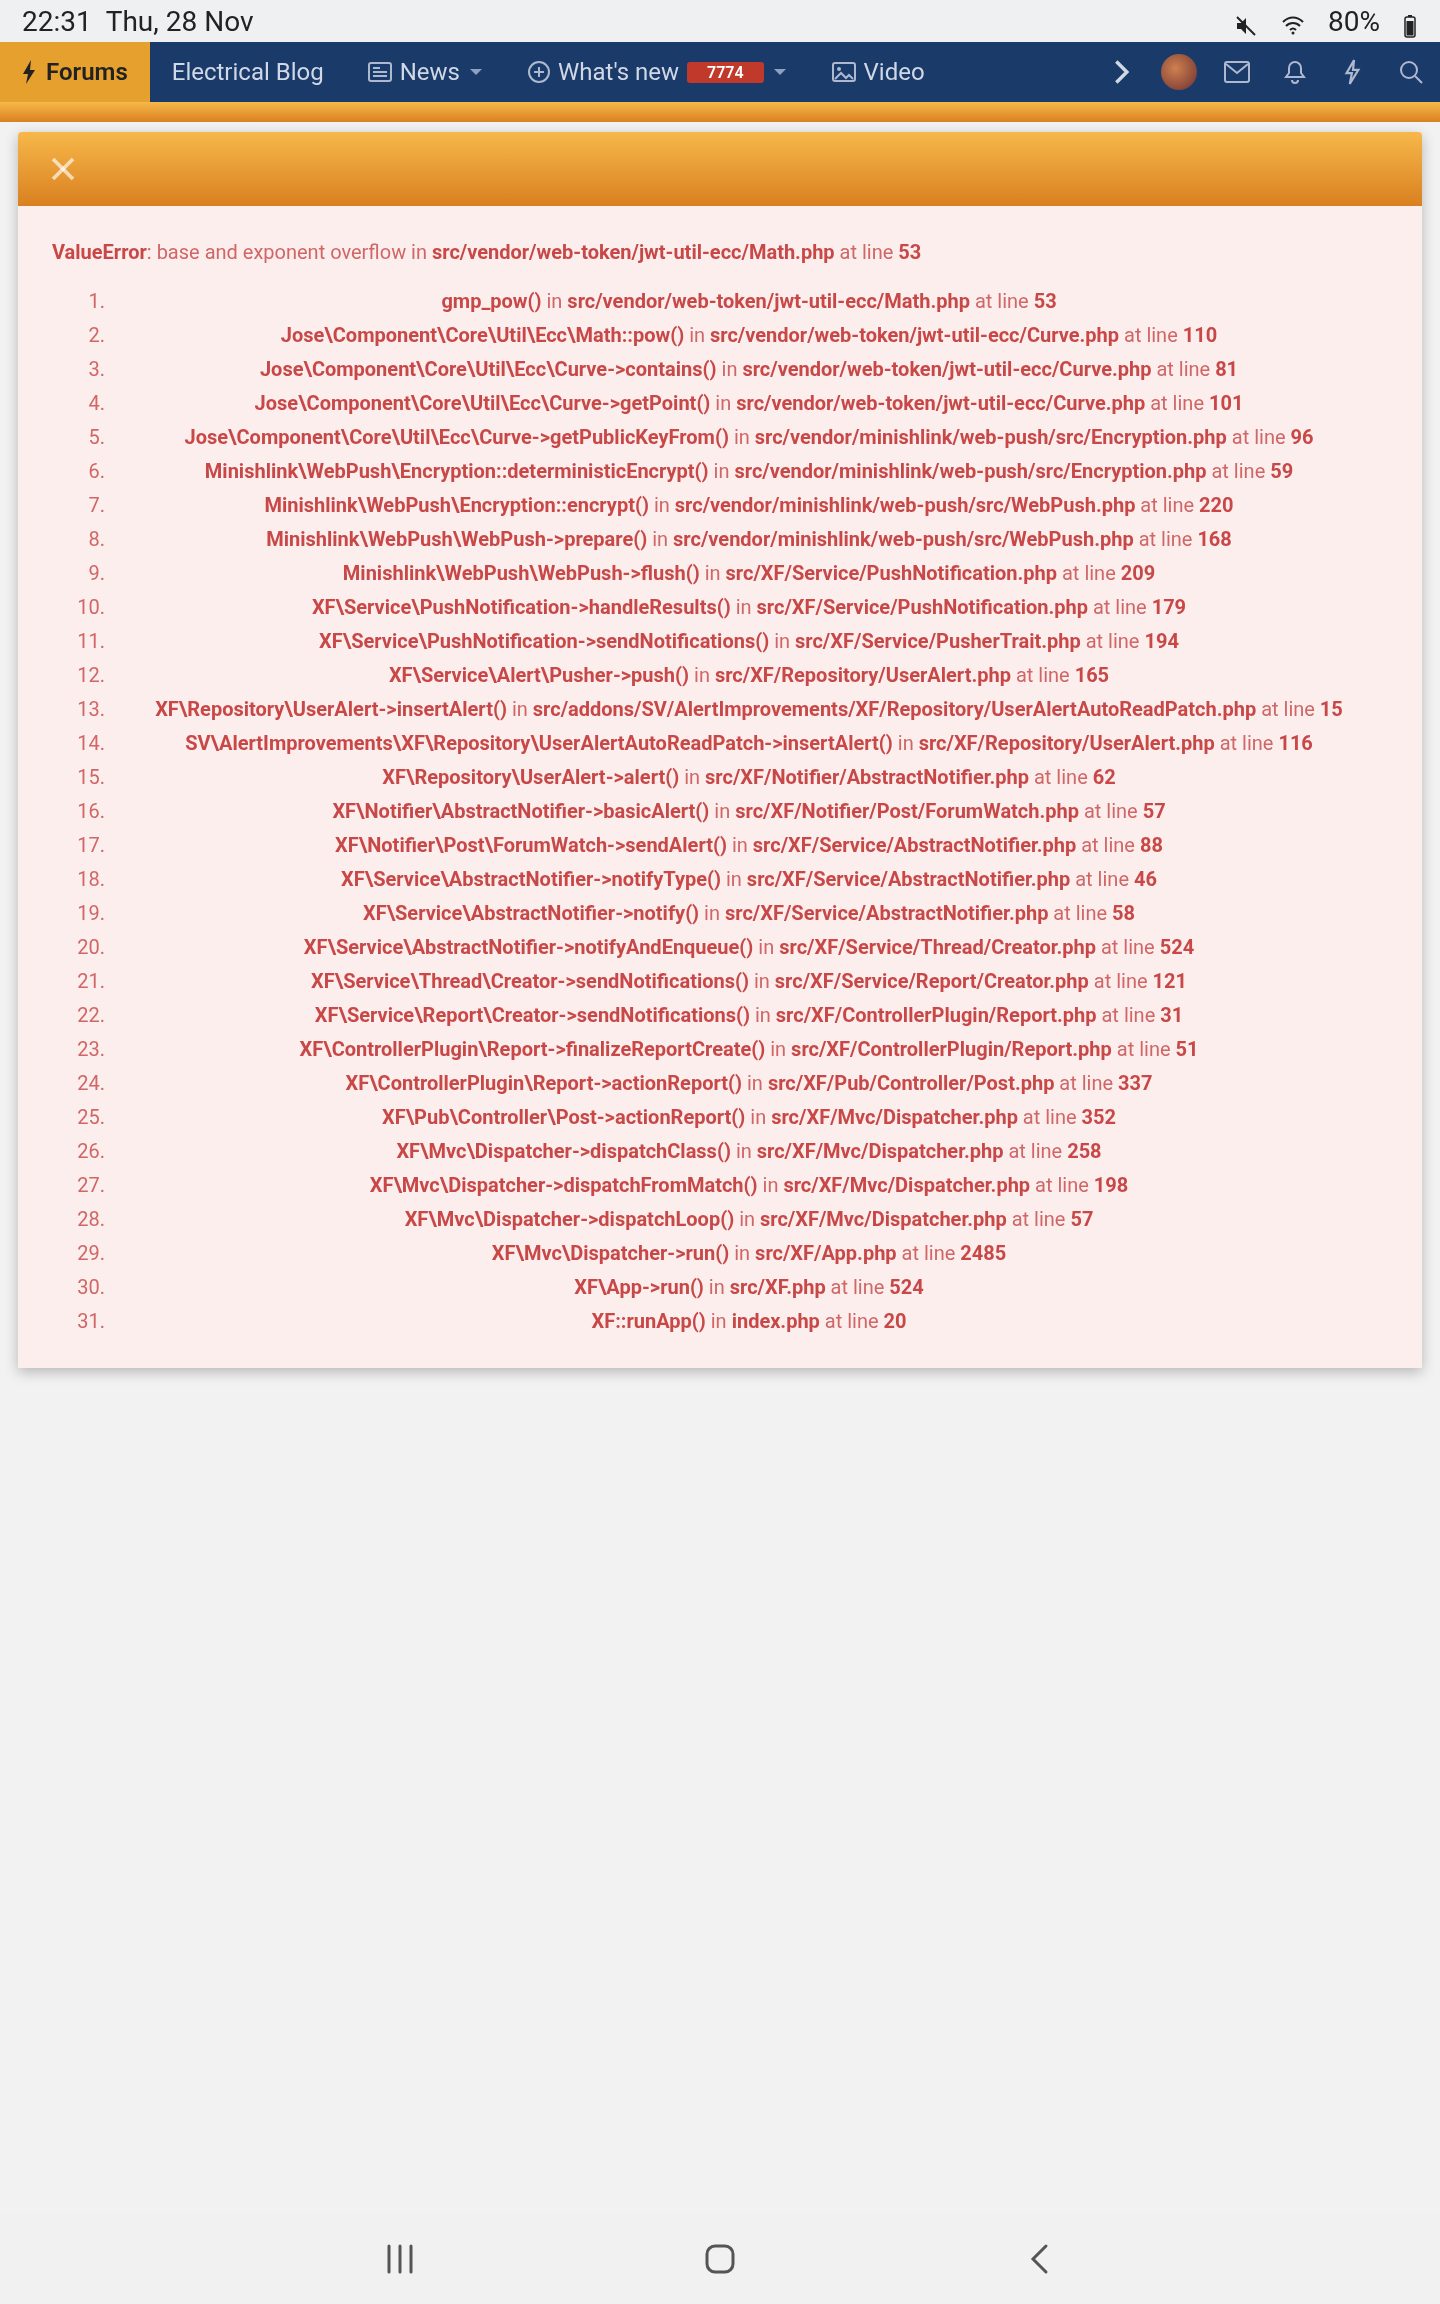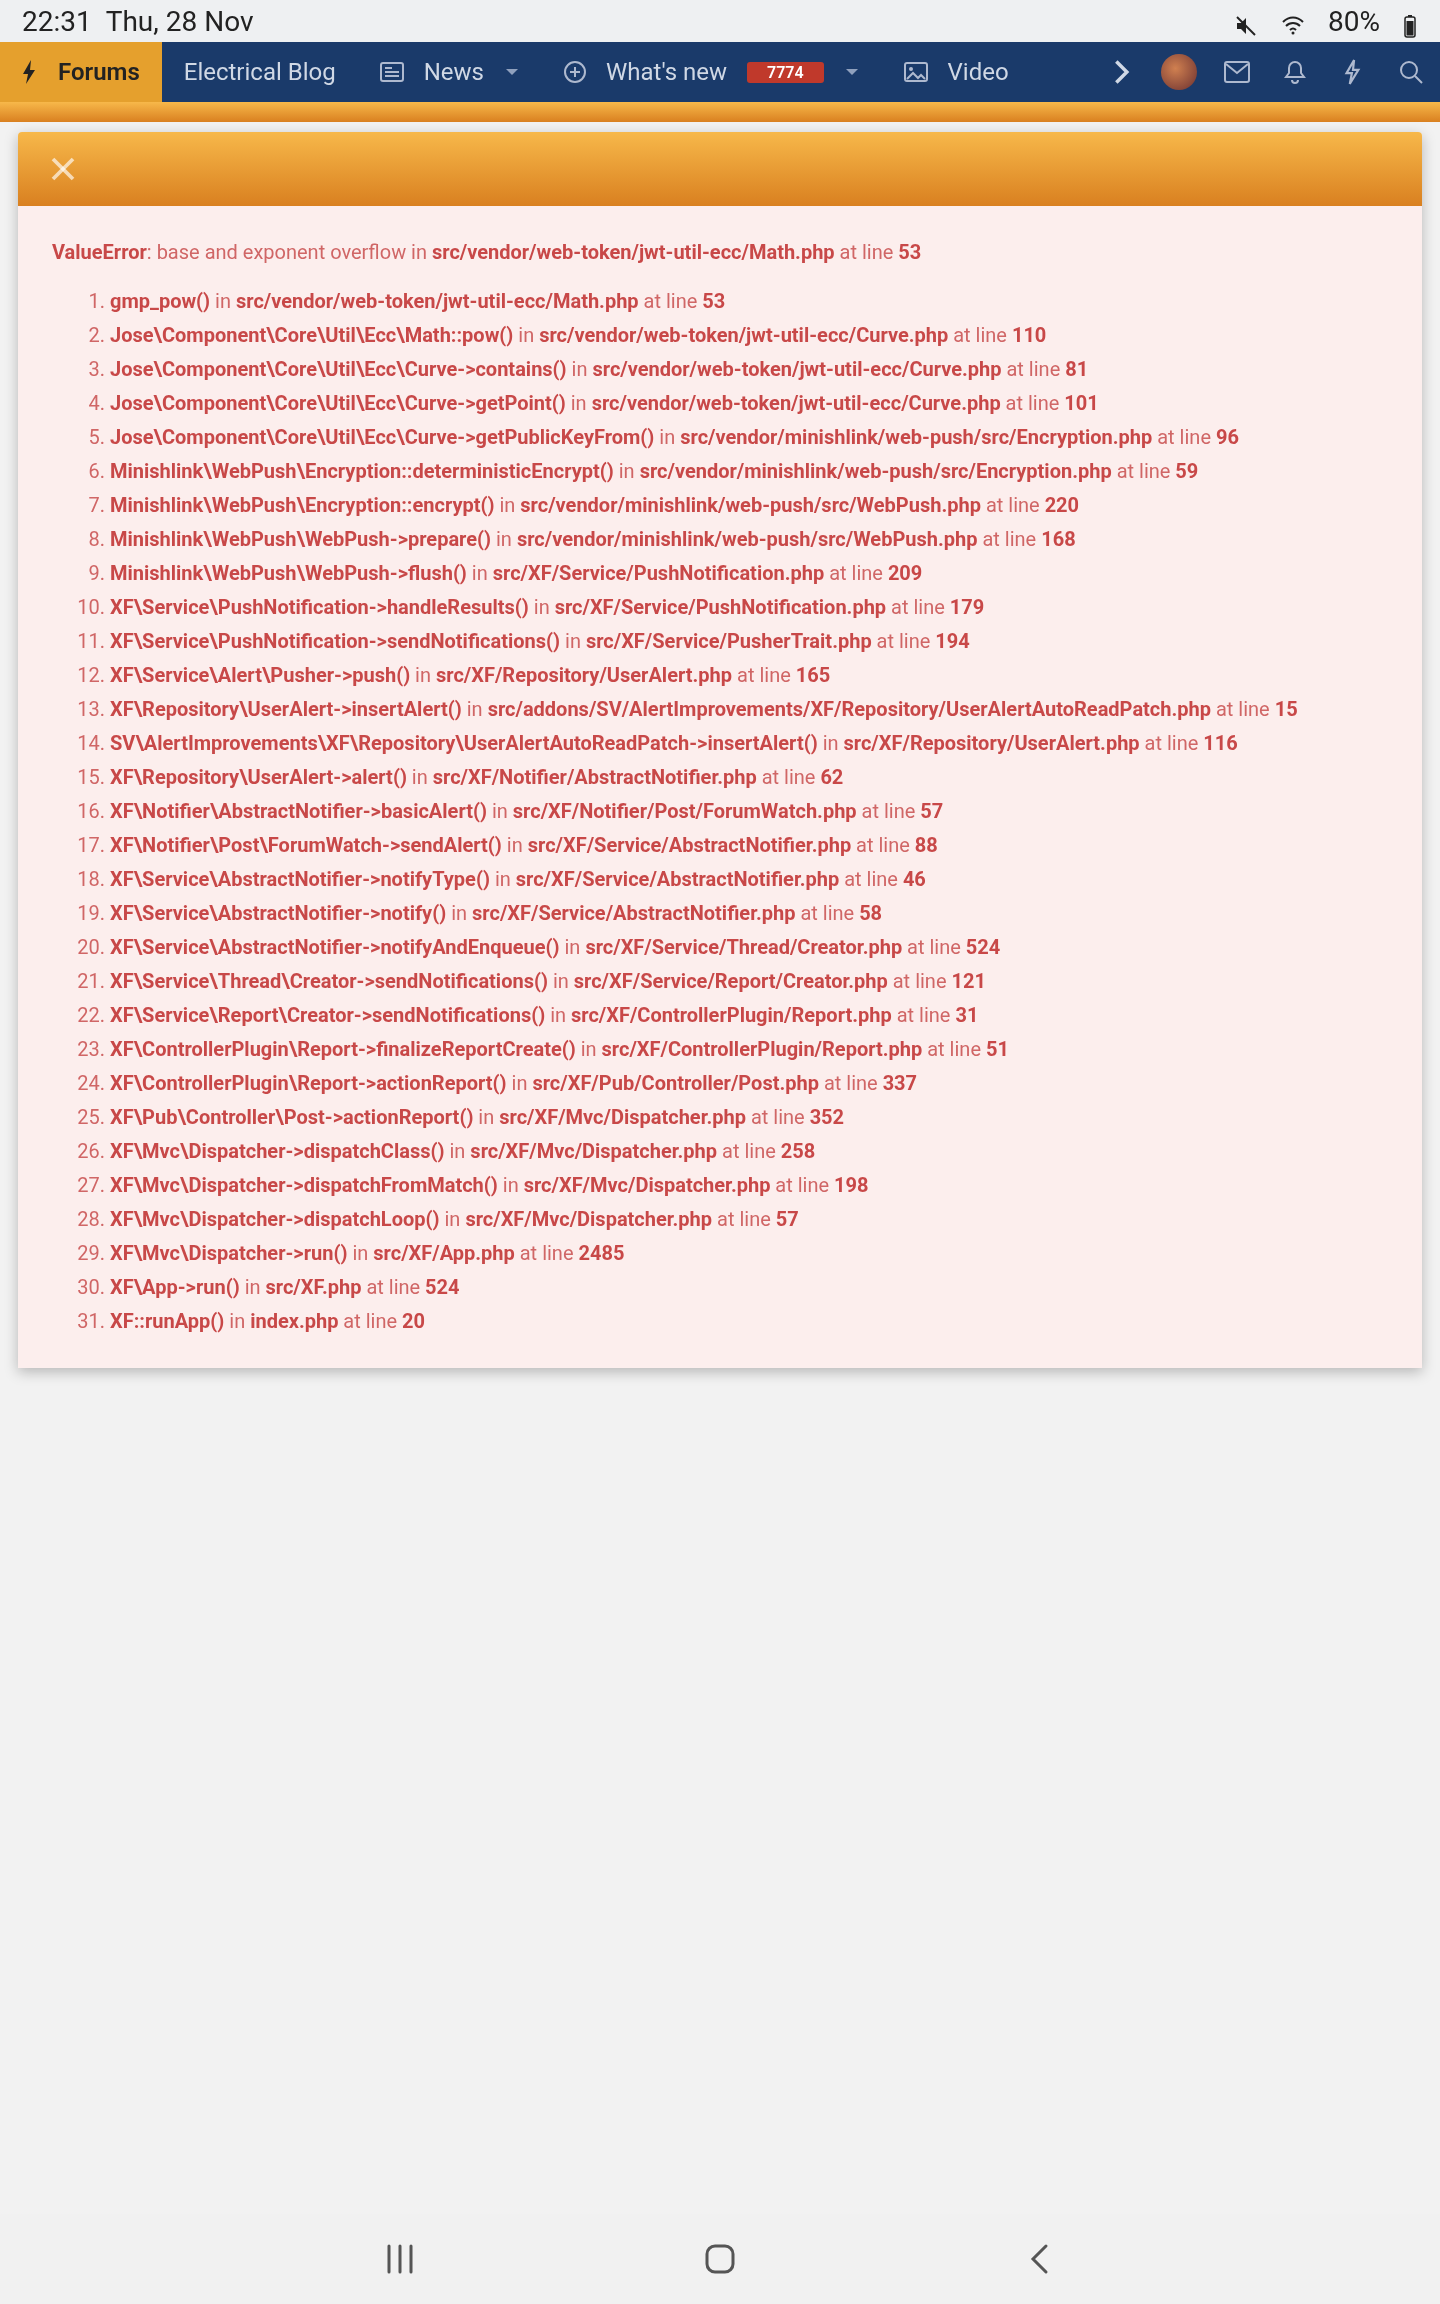--- a/index.html
+++ b/index.html
@@ -1,36 +1,36 @@
 <!DOCTYPE html>
 <html><head>
 <meta charset="utf-8">
 <style>
   * { margin: 0; padding: 0; box-sizing: border-box; }
   html, body { width: 1440px; height: 2304px; font-family: -apple-system, "Segoe UI", Roboto, Arial, sans-serif; background: #f2f2f2; overflow: hidden; }
   .statusbar { height: 42px; background: #eef0f2; display: flex; align-items: center; justify-content: space-between; padding: 0 22px; font-size: 28px; color: #222; }
   .statusbar-left { display: flex; gap: 14px; }
   .statusbar-right { display: flex; align-items: flex-end; gap: 22px; }
   .navbar { height: 60px; background: #1a3a6a; display: flex; align-items: center; padding: 0 0 0 0; position: relative; }
-  .nav-item { height: 60px; display: flex; align-items: center; padding: 0 22px; color: #d0d8e5; font-size: 24px; gap: 20px; cursor: pointer; white-space: nowrap; }
+  .nav-item { height: 60px; display: flex; align-items: center; padding: 0 22px; color: #d0d8e5; font-size: 24px; gap: 8px; cursor: pointer; white-space: nowrap; }
   .nav-item.active { background: #e5a02d; color: #222; font-weight: 600; }
   .nav-badge { background: #c0392b; color: #fff; font-size: 16px; padding: 1px 20px; border-radius: 3px; font-weight: 600; }
   .nav-right { margin-left: auto; display: flex; align-items: center; height: 60px; }
   .nav-iconbtn { width: 58px; height: 60px; display: flex; align-items: center; justify-content: center; cursor: pointer; }
   .nav-avatar { width: 36px; height: 36px; border-radius: 50%; background: radial-gradient(circle at 40% 40%, #d08050, #6b3030); }
   .gradbar { height: 20px; background: linear-gradient(#f7b84a, #d98020); }
   .overlay { position: absolute; left: 18px; right: 18px; top: 132px; box-shadow: 0 4px 14px rgba(0,0,0,.25); border-radius: 4px 4px 0 0; overflow: hidden; }
   .overlay-header { background: linear-gradient(#f7b84a, #d98020); padding: 22px 30px; display: flex; align-items: center; }
   .overlay-title { color: #fff; font-size: 40px; font-weight: 500; flex: 1; }
   .close-x { color: rgba(255,255,255,.65); font-size: 32px; cursor: pointer; }
   .overlay-body { background: #fceeed; padding: 30px 34px 30px 34px; font-size: 20px; line-height: 1.6; color: #d06666; }
   .err-line { margin-bottom: 6px; }
   .bold { font-weight: 700; color: #c84848; }
   ol.trace { list-style: decimal; margin: 16px 0 0 58px; }
-  ol.trace li { padding: 1px 0; }
+  ol.trace li { padding: 1px 0; text-align: center; }
   .in-word { font-weight: 400; }
   .bottombar { position: absolute; bottom: 0; left: 0; right: 0; height: 90px; background: #f1f1f1; display: flex; align-items: center; justify-content: space-around; padding: 0 240px; }
   .bottombtn { width: 60px; height: 60px; display: flex; align-items: center; justify-content: center; cursor: pointer; }
   svg { display: block; }
 </style>
 </head>
 <body>
 
 <div class="statusbar">
   <div class="statusbar-left">

